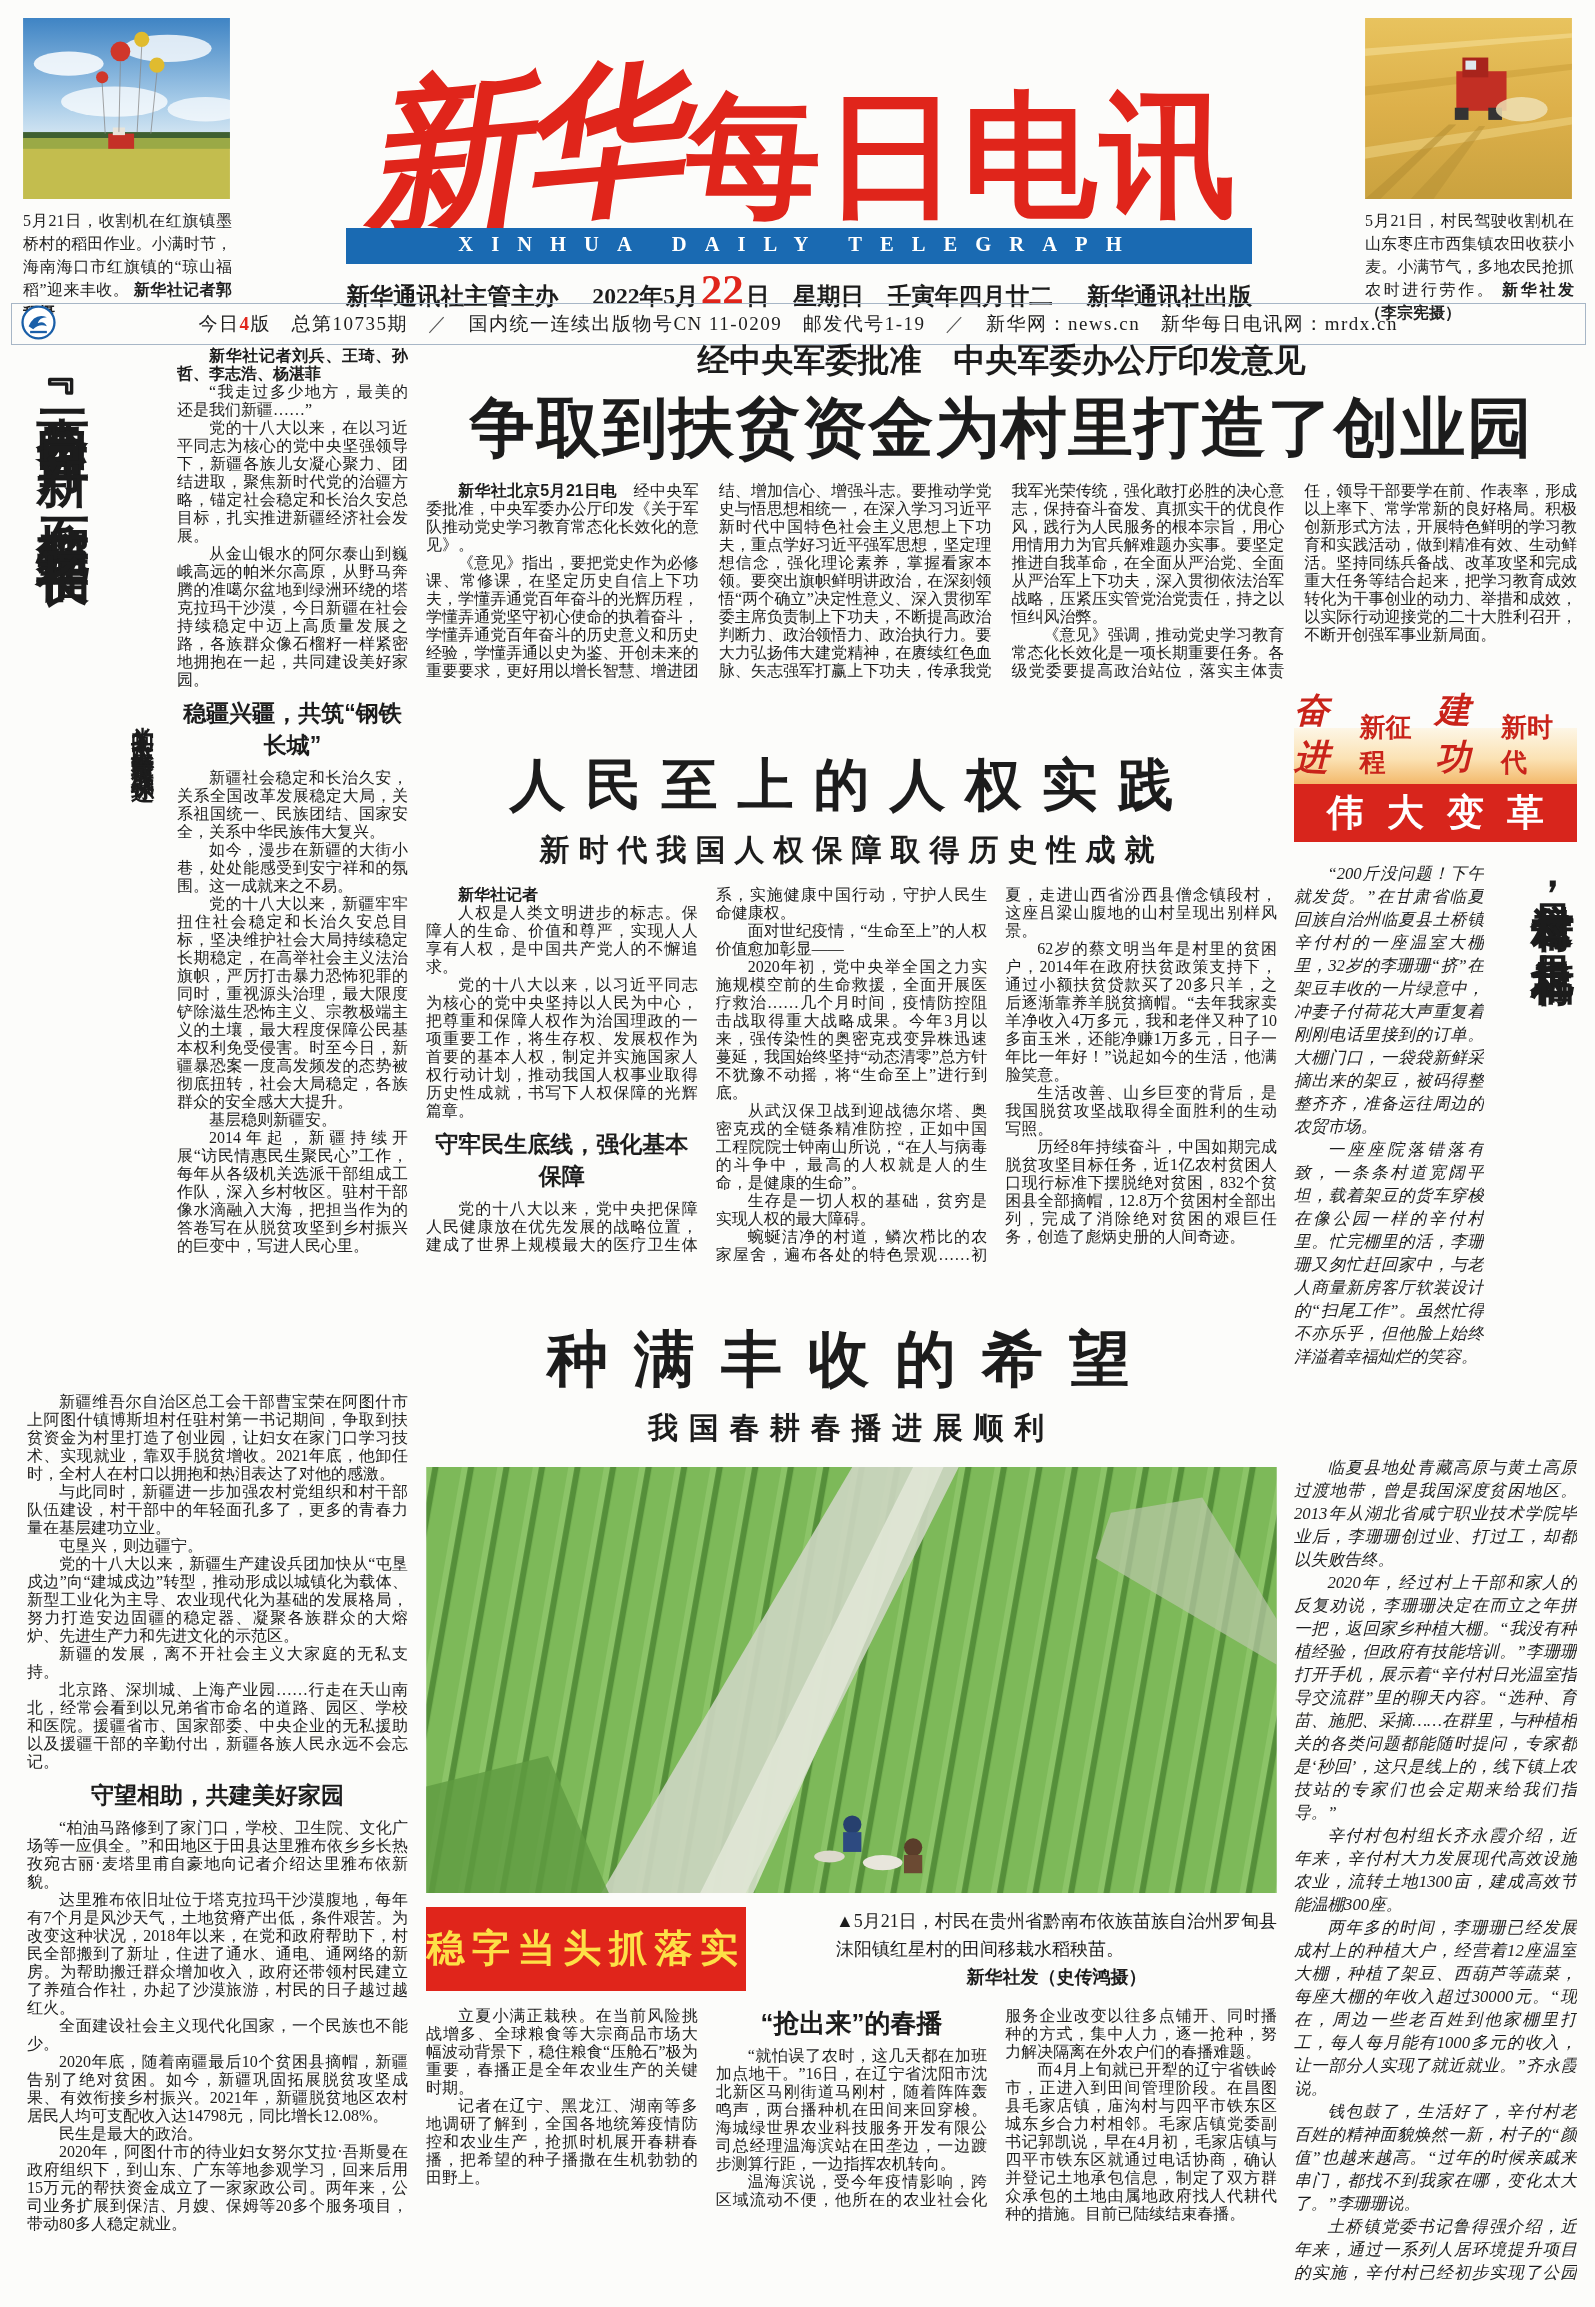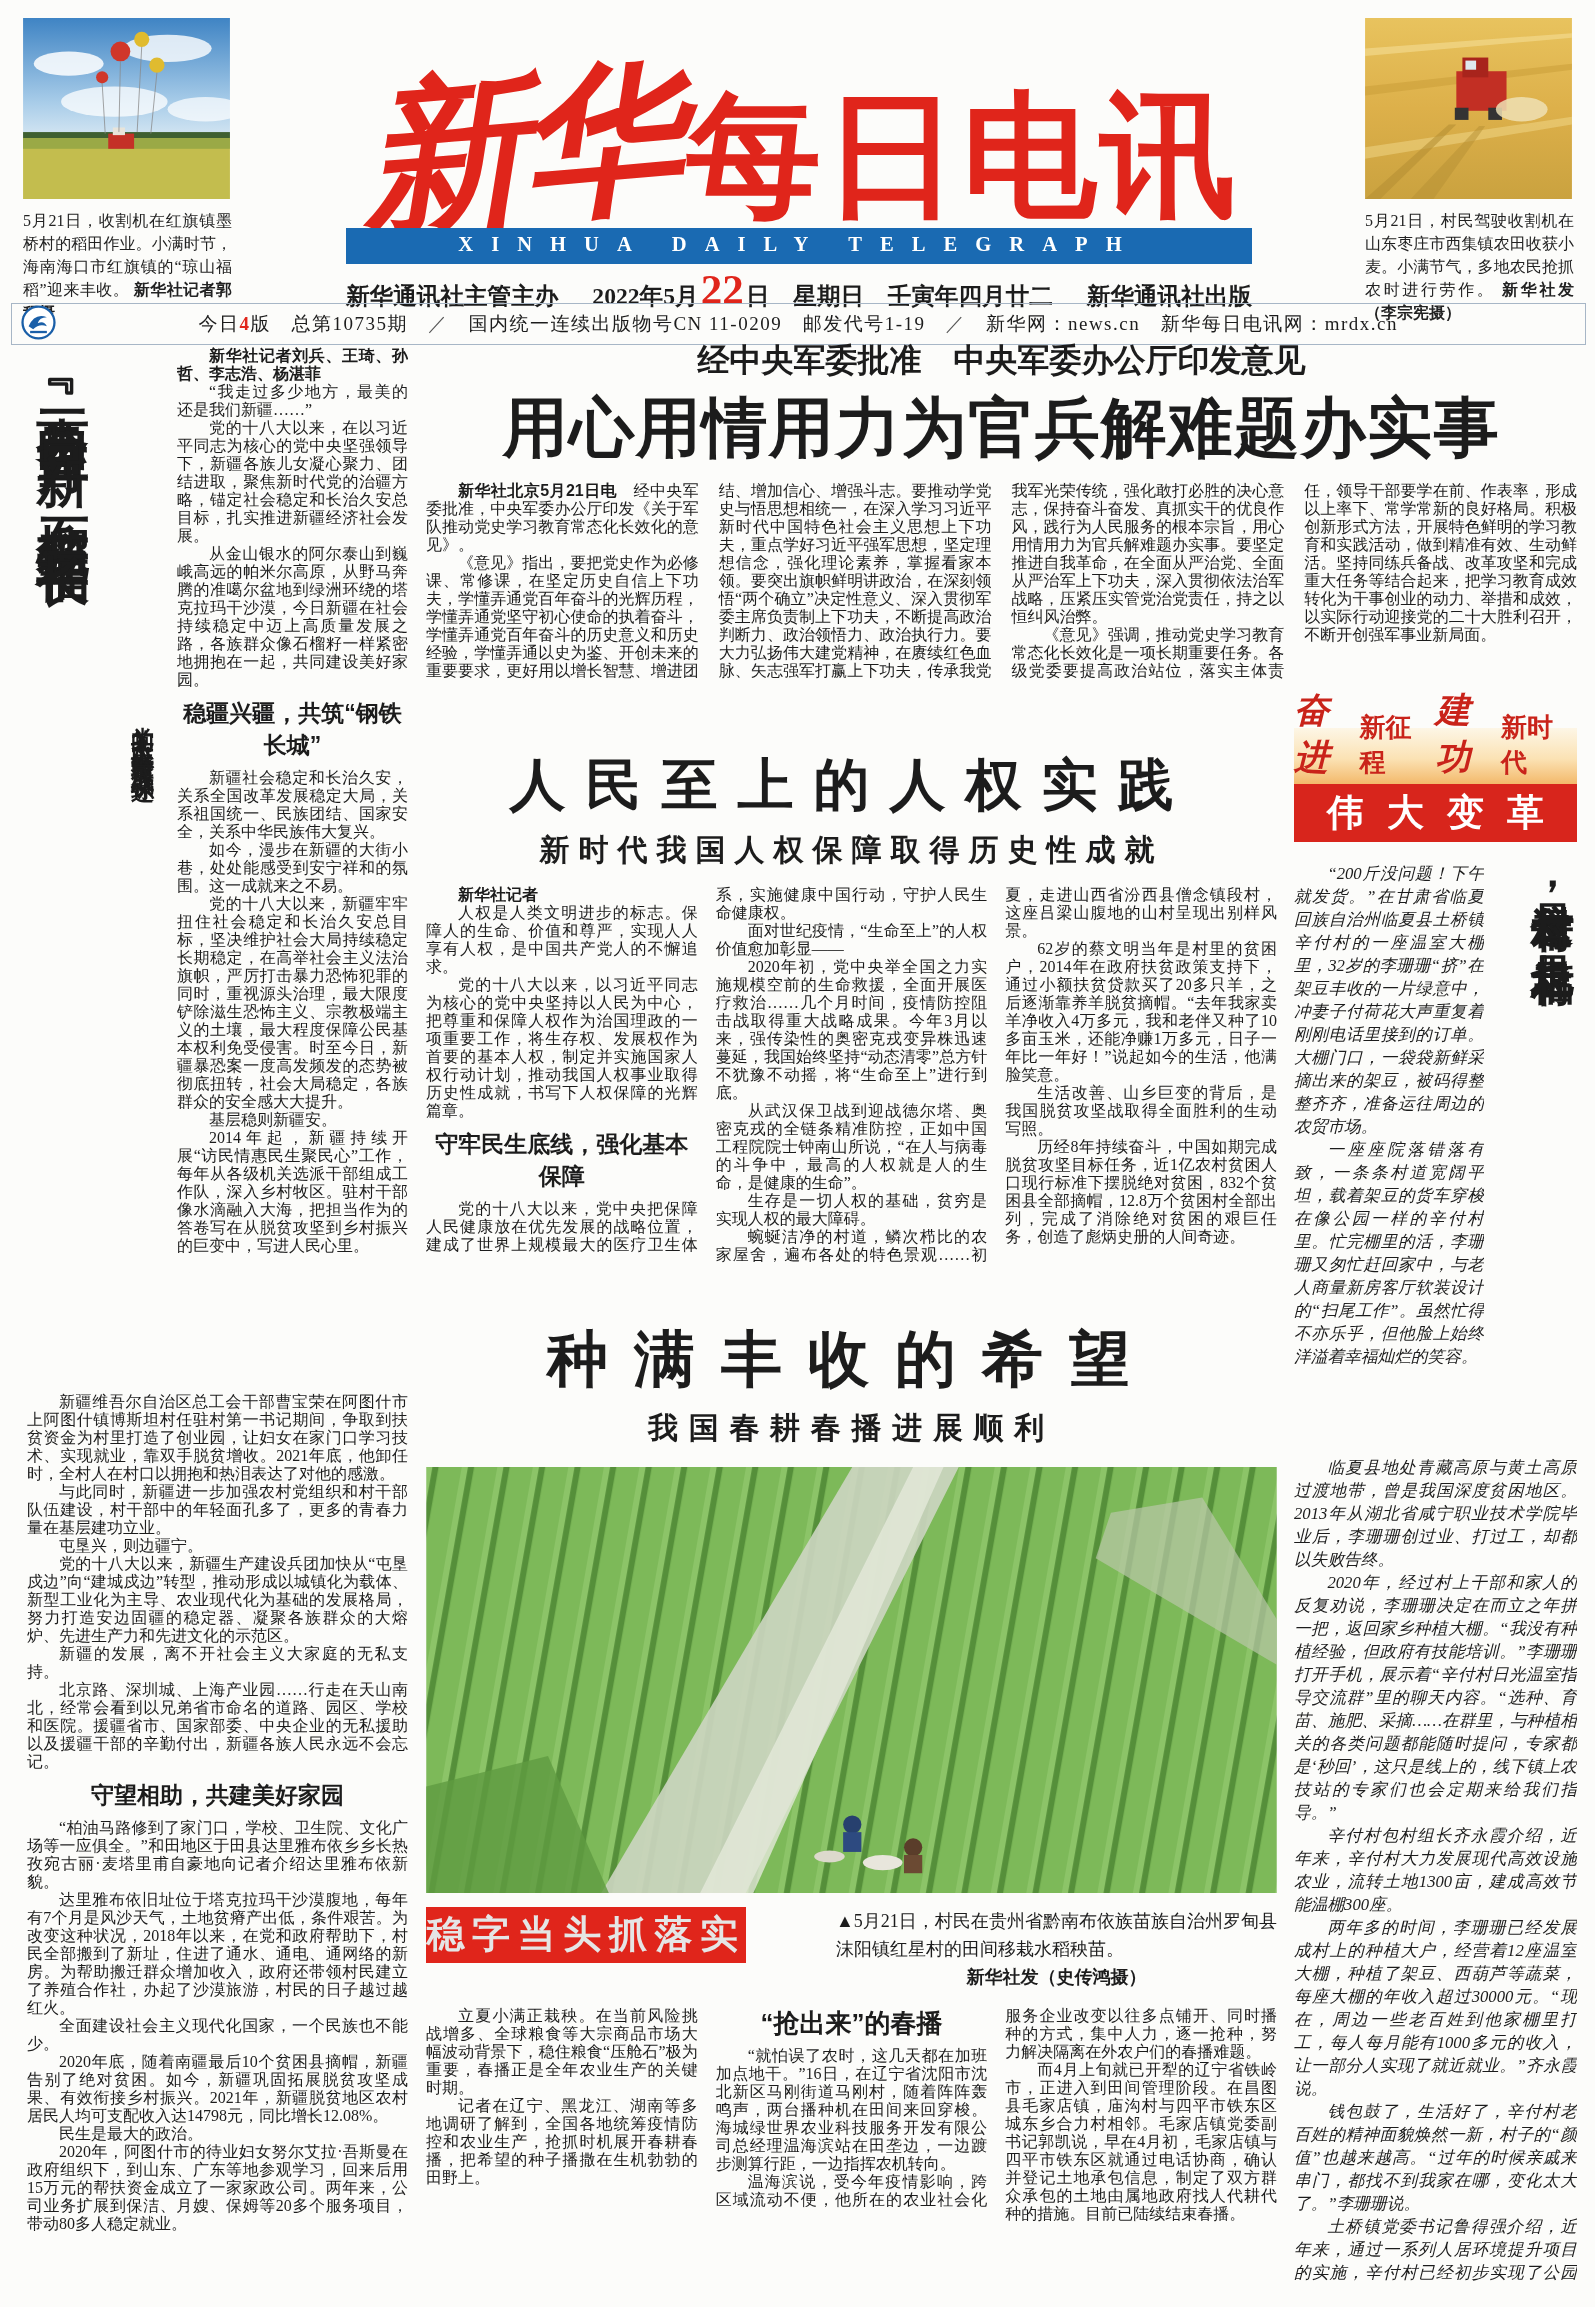--- a/index.html
+++ b/index.html
@@ -53,21 +53,21 @@
   .rights-sub{text-align:center;font-family:"Liberation Sans","DejaVu Sans",sans-serif;font-weight:bold;
               font-size:30px;letter-spacing:9px;margin-top:13.7px;}
   .rights-body{margin-top:15px;height:420px;column-count:3;column-gap:18px;overflow:hidden;}
   
   .spring{position:absolute;left:426px;top:1326px;width:851px;}
   .spring-title{text-align:center;font-size:61px;font-weight:900;letter-spacing:26px;margin:0;line-height:1.1;}
   .spring-sub{text-align:center;font-family:"Liberation Sans","DejaVu Sans",sans-serif;font-weight:bold;
               font-size:30px;letter-spacing:10.7px;margin-top:15px;}
   .main-photo{margin-top:18px;width:851px;height:426px;overflow:hidden;}
   .caption-row{display:flex;margin-top:13.7px;align-items:flex-start;}
-  .banner{width:320px;height:56px;background:#e0251b;color:#e5e5e5;display:flex;align-items:center;
+  .banner{width:320px;height:84px;background:#e0251b;color:#fde047;display:flex;align-items:center;
           justify-content:center;font-family:"Liberation Sans","DejaVu Sans",sans-serif;
           font-weight:bold;font-size:38px;letter-spacing:7.6px;flex:none;text-align:right;}
   .main-caption{margin-left:90px;flex:1;font-size:18px;line-height:28px;text-align:justify;}
   .main-caption .credit{display:block;text-align:center;font-weight:bold;
         font-family:"Liberation Sans","DejaVu Sans",sans-serif;}
   .spring-body{margin-top:16.7px;height:228px;column-count:3;column-gap:18px;overflow:hidden;}
   .spring-body .subhead{font-size:26px;}
   
   .rail{position:absolute;left:1294px;top:728px;width:283px;}
   .badge-top{height:53px;background:linear-gradient(180deg,#fdf6e6 0%,#fbe2b4 55%,#f3b96b 100%);
@@ -212,21 +212,21 @@
     <p>达里雅布依旧址位于塔克拉玛干沙漠腹地，每年有7个月是风沙天气，土地贫瘠产出低，条件艰苦。为改变这种状况，2018年以来，在党和政府帮助下，村民全部搬到了新址，住进了通水、通电、通网络的新房。为帮助搬迁群众增加收入，政府还带领村民建立了养殖合作社，办起了沙漠旅游，村民的日子越过越红火。</p>
     <p>全面建设社会主义现代化国家，一个民族也不能少。</p>
     <p>2020年底，随着南疆最后10个贫困县摘帽，新疆告别了绝对贫困。如今，新疆巩固拓展脱贫攻坚成果、有效衔接乡村振兴。2021年，新疆脱贫地区农村居民人均可支配收入达14798元，同比增长12.08%。</p>
     <p>民生是最大的政治。</p>
     <p>2020年，阿图什市的待业妇女努尔艾拉·吾斯曼在政府组织下，到山东、广东等地参观学习，回来后用15万元的帮扶资金成立了一家家政公司。两年来，公司业务扩展到保洁、月嫂、保姆等20多个服务项目，带动80多人稳定就业。</p>
 
   </div>
 
   <div class="mil">
     <p class="mil-kicker">经中央军委批准　中央军委办公厅印发意见</p>
-    <h1 class="mil-title">用心用情用力为官兵解难题办实事</h1>
+    <h1 class="mil-title">争取到扶贫资金为村里打造了创业园</h1>
     <div class="mil-body bodytext">
       <p><b class="lead">新华社北京5月21日电</b><span>　经中央军委批准，中央军委办公厅印发《关于军队推动党史学习教育常态化长效化的意见》。</span></p>
       <p>《意见》指出，要把党史作为必修课、常修课，在坚定历史自信上下功夫，学懂弄通党百年奋斗的光辉历程，学懂弄通党坚守初心使命的执着奋斗，学懂弄通党百年奋斗的历史意义和历史经验，学懂弄通以史为鉴、开创未来的重要要求，更好用以增长智慧、增进团结、增加信心、增强斗志。要推动学党史与悟思想相统一，在深入学习习近平新时代中国特色社会主义思想上下功夫，重点学好习近平强军思想，坚定理想信念，强化理论素养，掌握看家本领。要突出旗帜鲜明讲政治，在深刻领悟“两个确立”决定性意义、深入贯彻军委主席负责制上下功夫，不断提高政治判断力、政治领悟力、政治执行力。要大力弘扬伟大建党精神，在赓续红色血脉、矢志强军打赢上下功夫，传承我党我军光荣传统，强化敢打必胜的决心意志，保持奋斗奋发、真抓实干的优良作风，践行为人民服务的根本宗旨，用心用情用力为官兵解难题办实事。要坚定推进自我革命，在全面从严治党、全面从严治军上下功夫，深入贯彻依法治军战略，压紧压实管党治党责任，持之以恒纠风治弊。</p>
       <p>《意见》强调，推动党史学习教育常态化长效化是一项长期重要任务。各级党委要提高政治站位，落实主体责任，领导干部要学在前、作表率，形成以上率下、常学常新的良好格局。积极创新形式方法，开展特色鲜明的学习教育和实践活动，做到精准有效、生动鲜活。坚持同练兵备战、改革攻坚和完成重大任务等结合起来，把学习教育成效转化为干事创业的动力、举措和成效，以实际行动迎接党的二十大胜利召开，不断开创强军事业新局面。</p>
     </div>
   </div>
 
   <div class="rights">
     <h1 class="rights-title">人民至上的人权实践</h1>
     <div class="rights-sub">新时代我国人权保障取得历史性成就</div>

